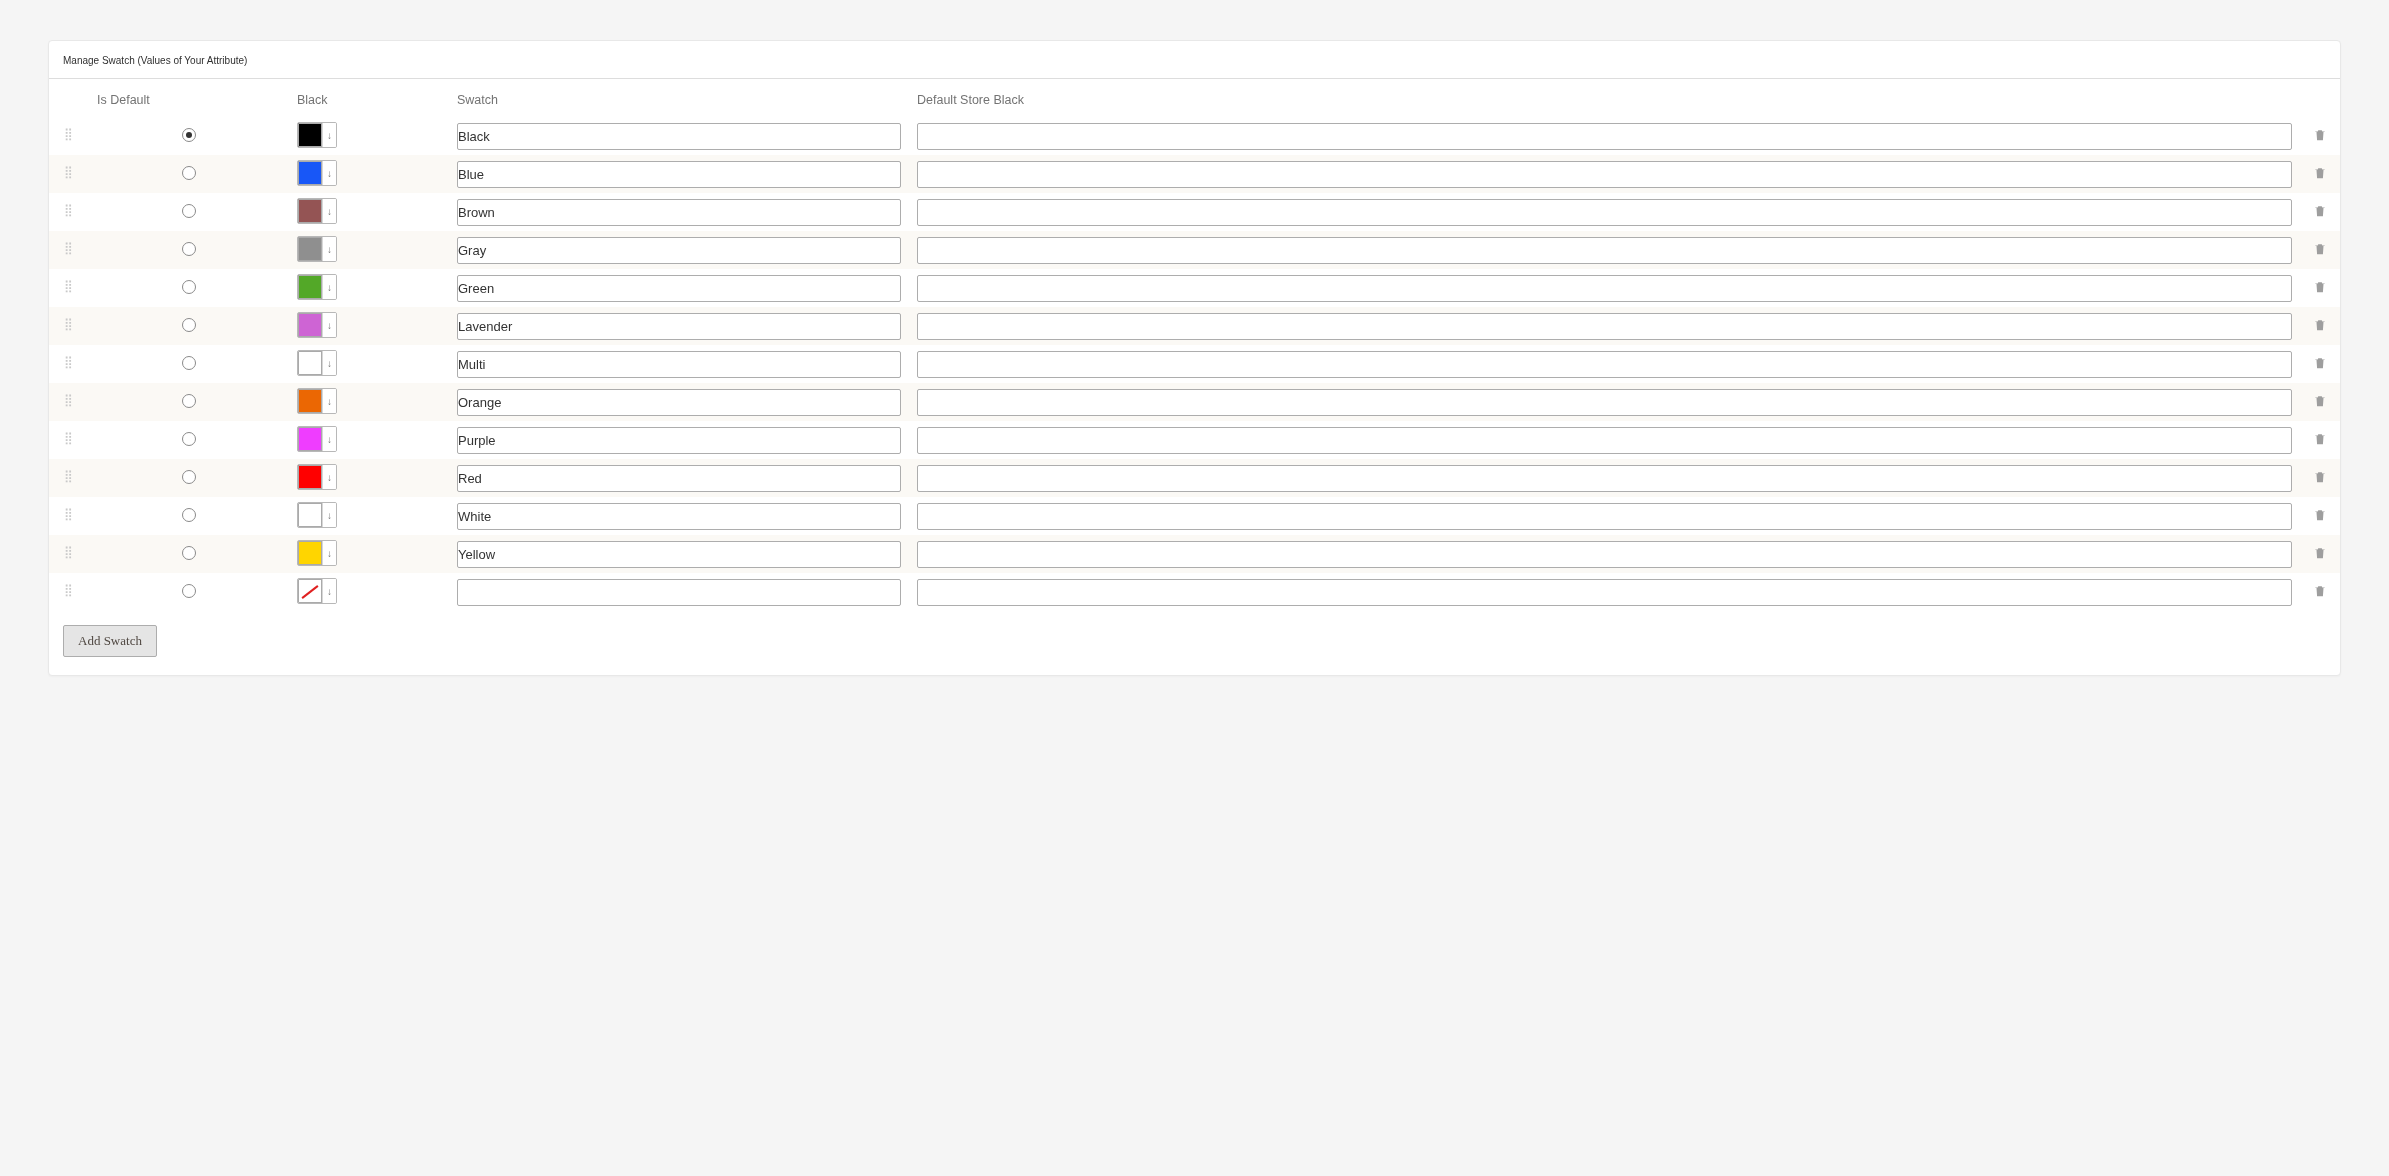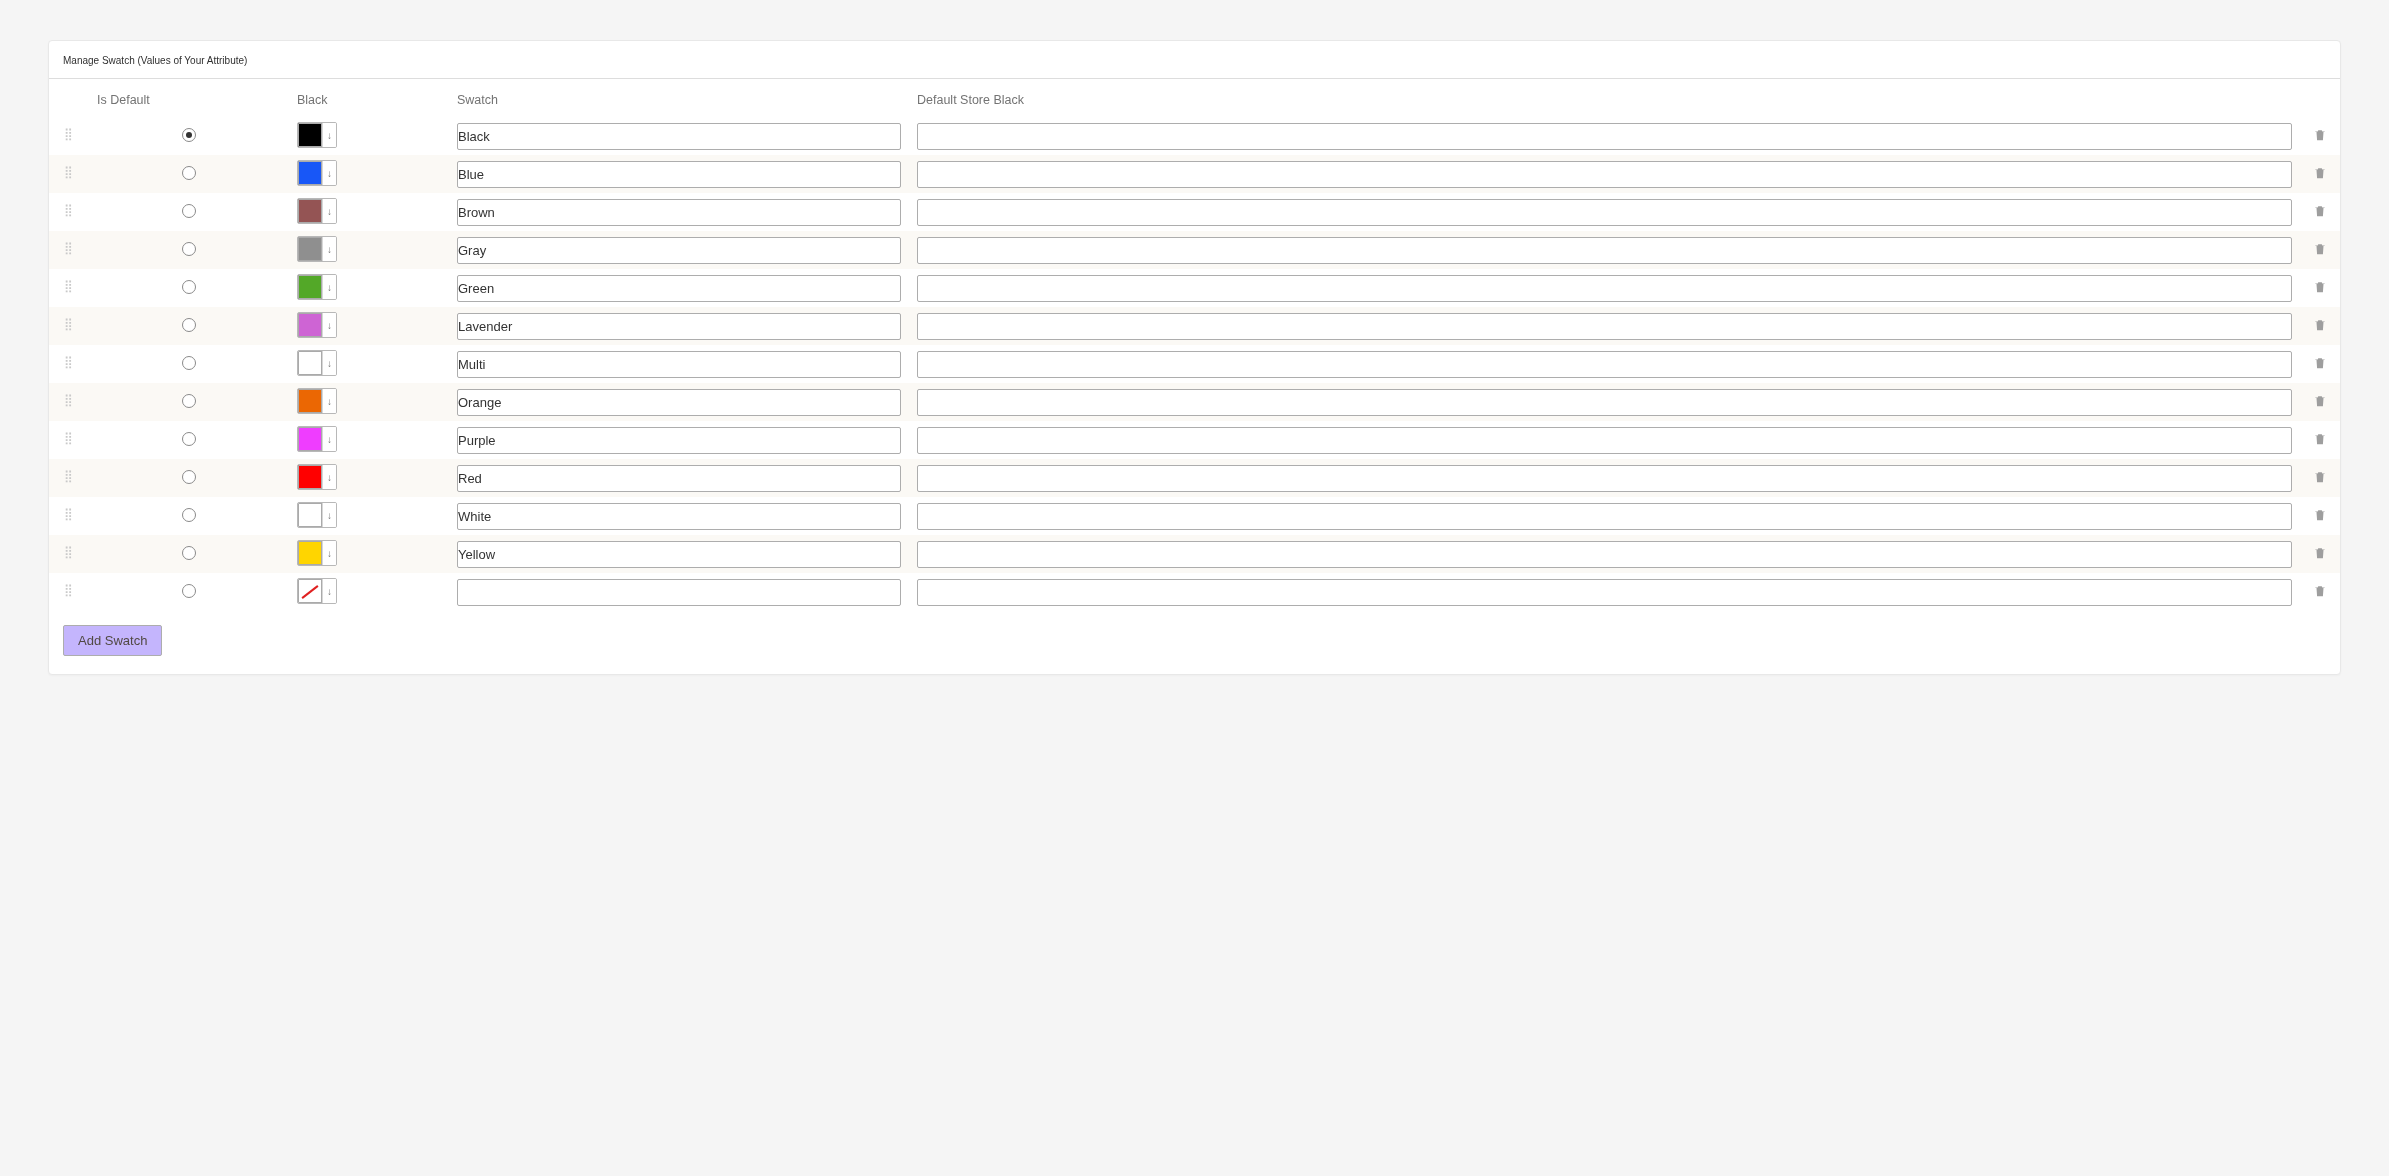--- a/index.html
+++ b/index.html
@@ -135,24 +135,25 @@
     color:#999;
     cursor:pointer;
   }
   .trash svg { width:14px; height:16px; fill:#9e9e9e; }
 
   .add-btn {
     margin: 14px 0 0 14px;
     padding: 7px 14px;
     font-size: 13px;
     color:#514943;
-    background:#c4b5fd;
+    background:#e5e5e5;
     border:1px solid #adadad;
     border-radius:2px;
     cursor:pointer;
+    font-family:Liberation Serif, serif;
   }
 </style>
 </head>
 <body>
 
 <div class="panel">
   <div class="panel-title">Manage Swatch (Values of Your Attribute)</div>
 
   <table class="sw">
     <thead>

